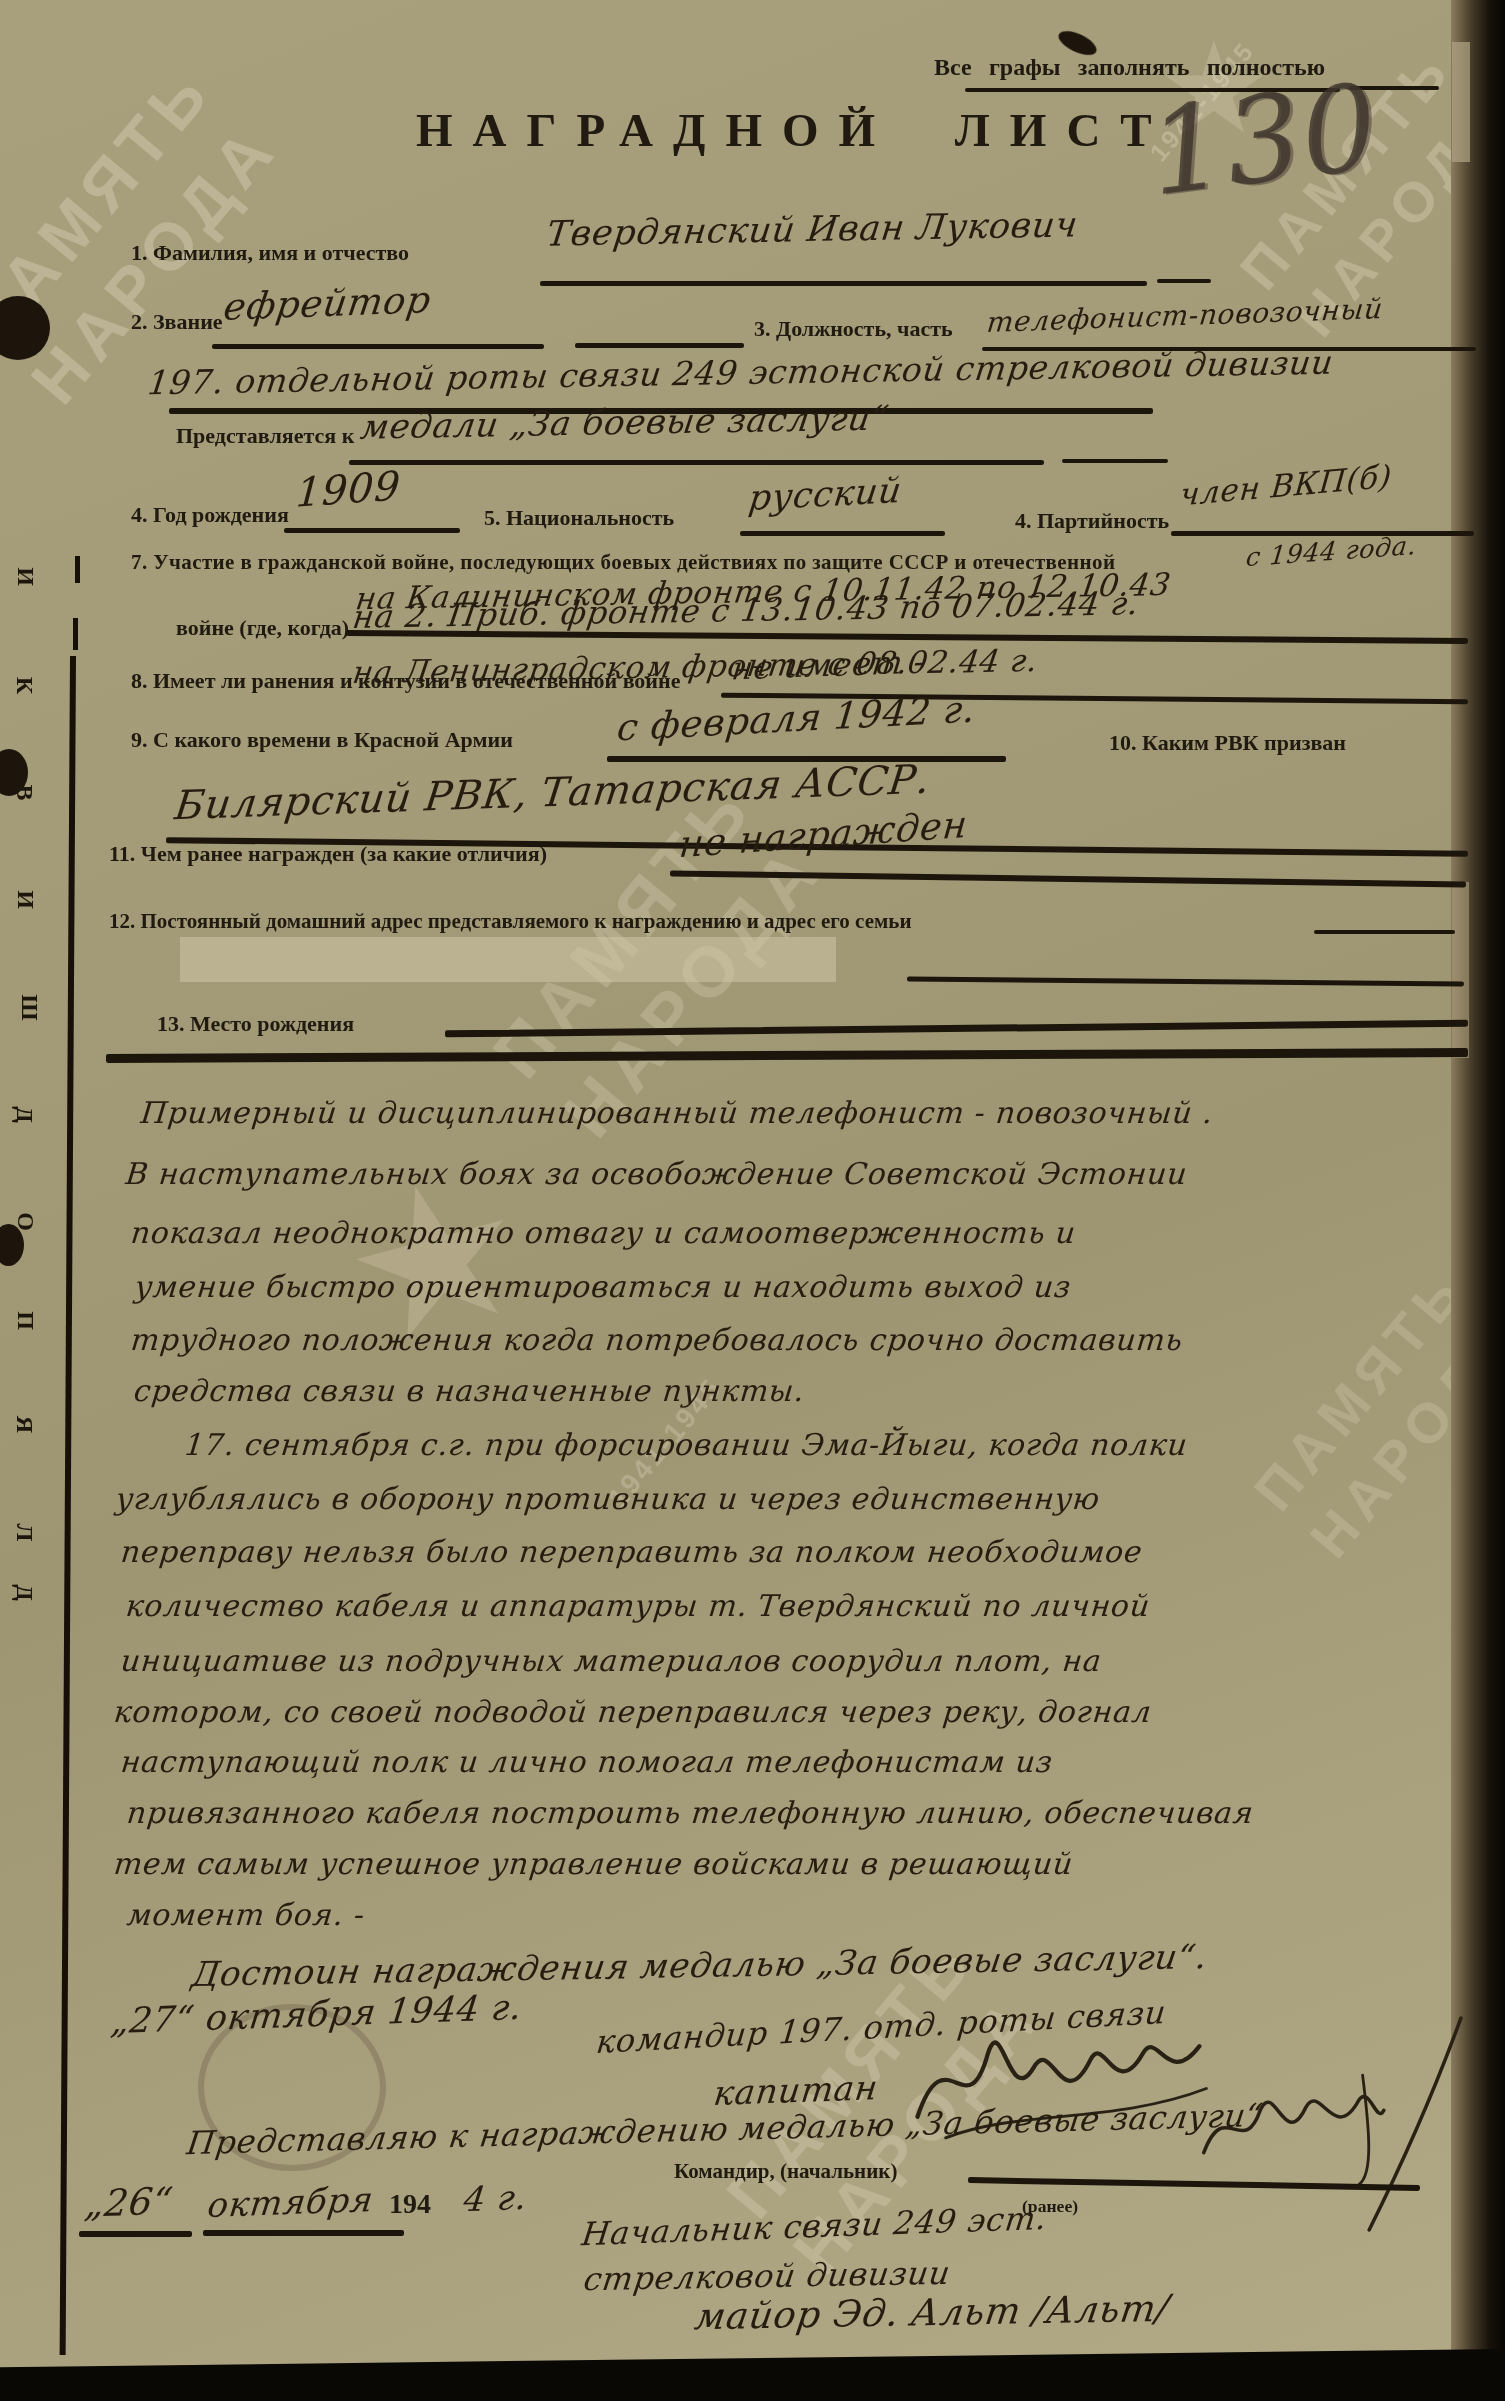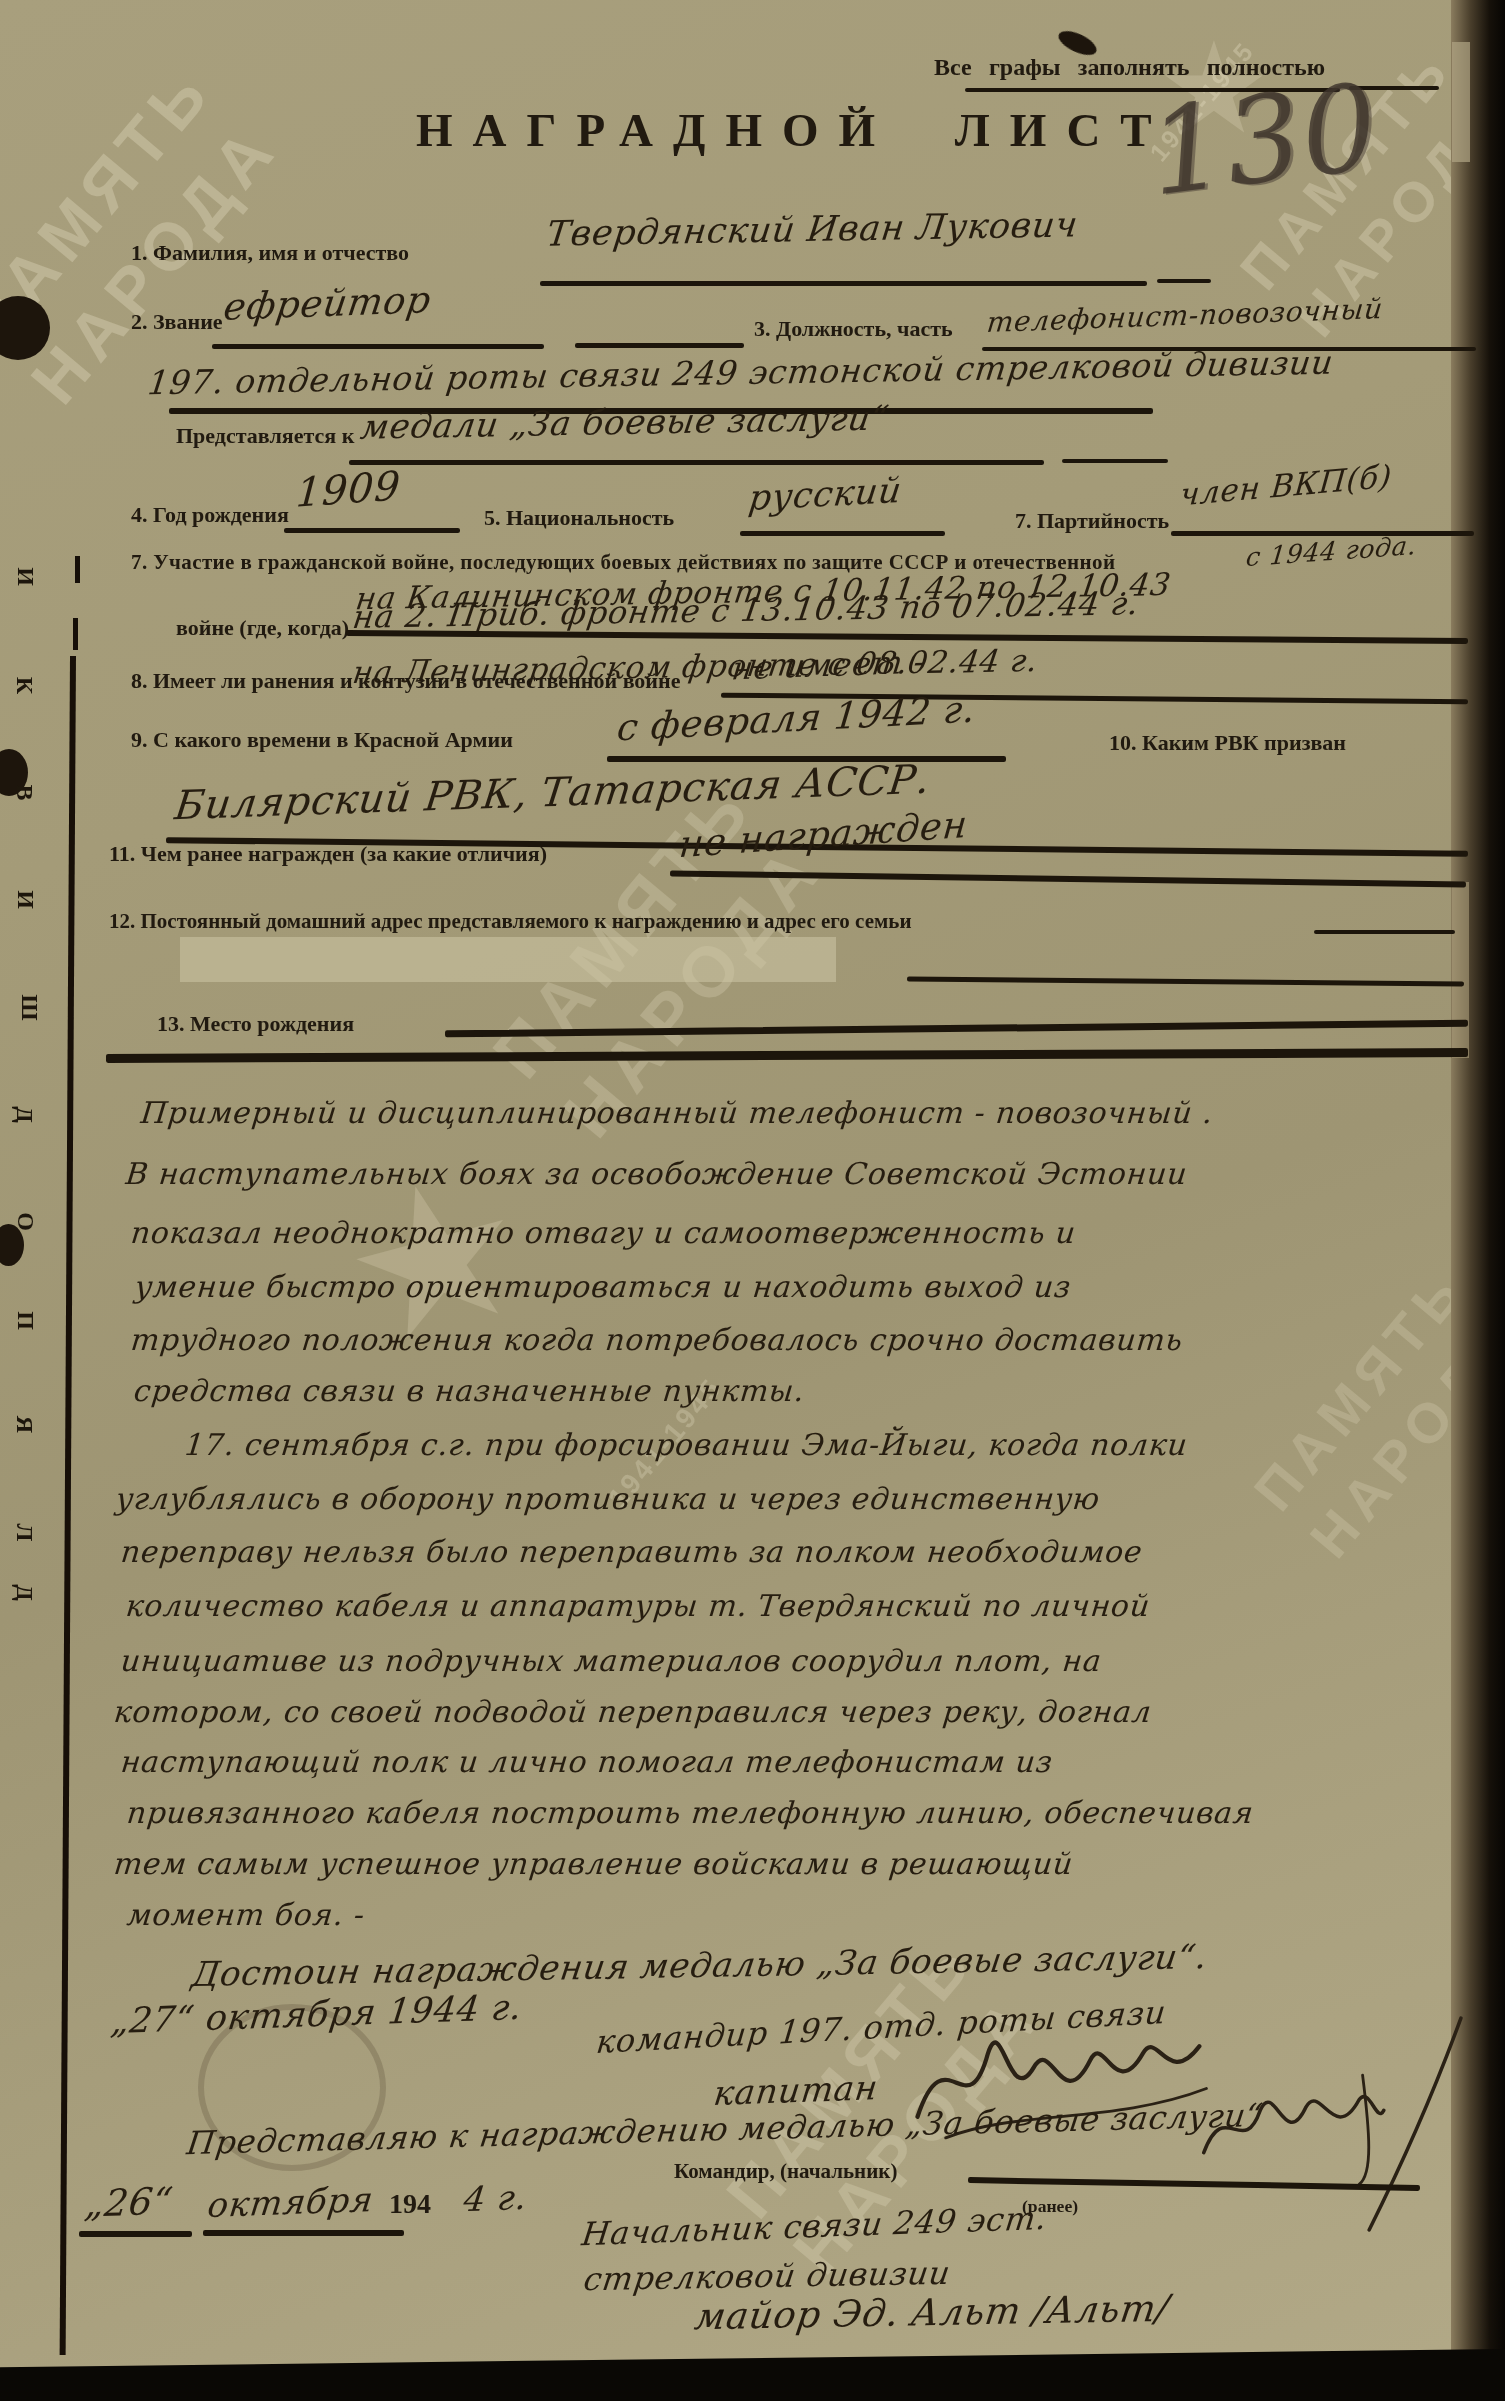--- a/index.html
+++ b/index.html
@@ -92,21 +92,21 @@
   <div class="hw" style="left:361px;top:402px;font-size:34px;transform:rotate(-1deg) skewX(-9deg);">медали „За боевые заслуги“</div>
   <div class="uline" style="left:349px;top:460px;width:695px;height:5px;"></div>
   <div class="uline" style="left:1062px;top:459px;width:106px;height:4.2px;"></div>
 
   <div class="typed" style="left:131px;top:502px;font-size:22px;">4. Год рождения</div>
   <div class="hw" style="left:296px;top:466px;font-size:40px;transform:rotate(-4deg) skewX(-8deg);">1909</div>
   <div class="uline" style="left:284px;top:528px;width:176px;height:5px;"></div>
   <div class="typed" style="left:484px;top:505px;font-size:22px;">5. Национальность</div>
   <div class="hw" style="left:749px;top:474px;font-size:35px;transform:rotate(-3deg) skewX(-10deg);">русский</div>
   <div class="uline" style="left:740px;top:531px;width:205px;height:5px;"></div>
-  <div class="typed" style="left:1015px;top:508px;font-size:22px;">7. Партийность</div>
+  <div class="typed" style="left:1015px;top:508px;font-size:22px;">4. Партийность</div>
   <div class="hw" style="left:1180px;top:467px;font-size:31px;transform:rotate(-5deg) skewX(-10deg);">член ВКП(б)</div>
   <div class="uline" style="left:1171px;top:531px;width:303px;height:5px;"></div>
   <div class="hw" style="left:1246px;top:536px;font-size:25.4px;transform:rotate(-4deg) skewX(-10deg);">с 1944 года.</div>
 
   <div class="typed" style="left:131px;top:550px;font-size:21px;letter-spacing:0.4px;">7. Участие в гражданской войне, последующих боевых действиях по защите СССР и отечественной</div>
   <div class="hw" style="left:356px;top:573px;font-size:31px;transform:rotate(-1deg) skewX(-9deg);">на Калининском фронте с 10.11.42 по 12.10.43</div>
   <div class="typed" style="left:176px;top:615px;font-size:22px;">войне (где, когда)</div>
   <div class="hw" style="left:353px;top:591px;font-size:32px;transform:rotate(-1deg) skewX(-9deg);">на 2. Приб. фронте с 13.10.43 по 07.02.44 г.</div>
   <div class="uline" style="left:346px;top:634px;width:1122px;height:5.6px;transform:rotate(0.4deg);"></div>
   <div class="hw" style="left:353px;top:648px;font-size:31px;transform:rotate(-1deg) skewX(-9deg);">на Ленинградском фронте с 08.02.44 г.</div>

